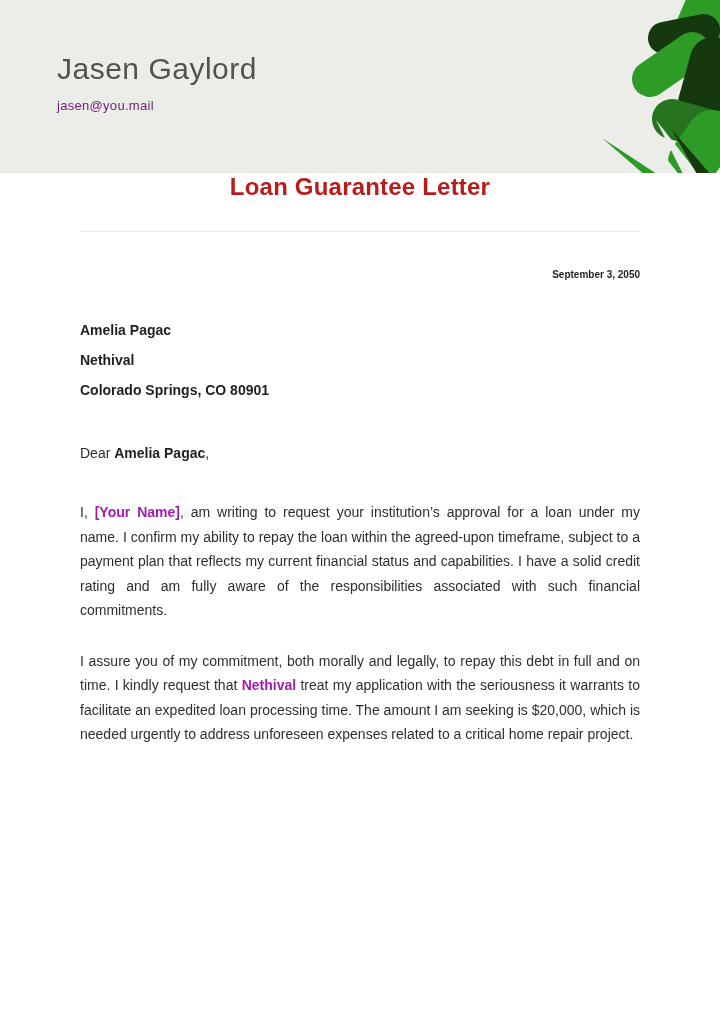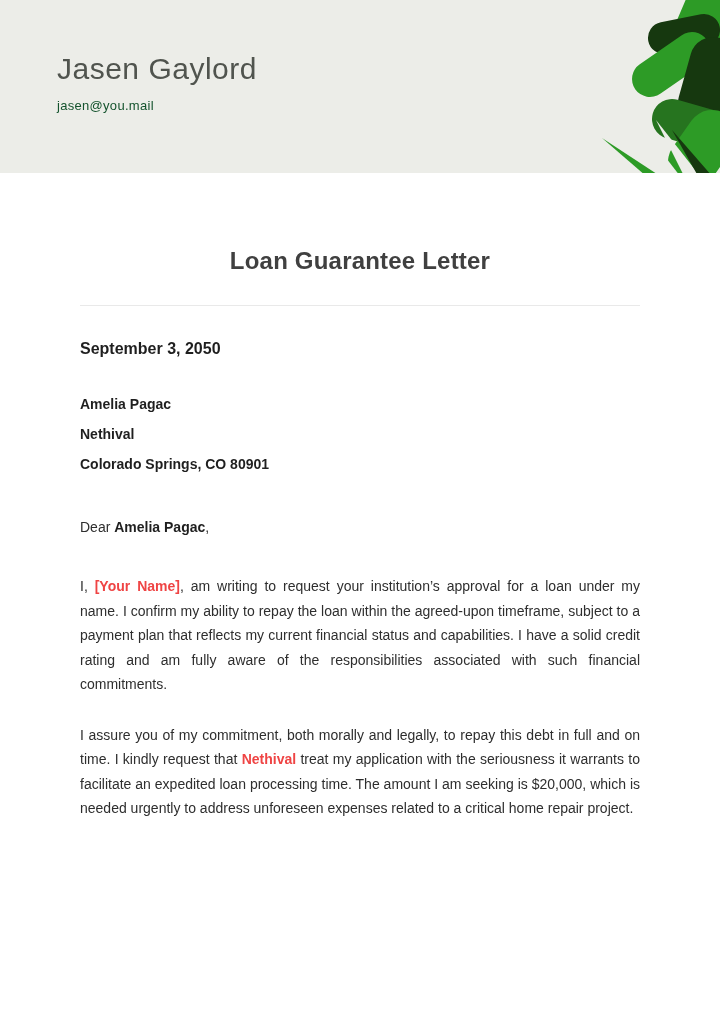--- a/index.html
+++ b/index.html
@@ -31,54 +31,54 @@
   .sender-name {
     font-size: 30px;
     letter-spacing: 0.5px;
     font-weight: 400;
     color: #50544e;
   }
   .sender-email {
     margin-top: 12px;
     font-size: 13px;
     letter-spacing: 0.3px;
-    color: #14532d;
+    color: #701a75;
   }
   .plant {
     position: absolute;
     top: 0;
     right: 0;
     z-index: 0;
   }
 
   
   .letter {
     padding: 0 80px;
     color: #2e2e2e;
   }
   .letter-title {
-    margin-top: 74px;
     text-align: center;
     font-size: 24px;
     font-weight: 700;
-    color: #404040;
+    color: #b91c1c;
     letter-spacing: 0.2px;
   }
   .divider {
     margin-top: 30px;
     border: none;
     border-top: 1px solid #e9e9e9;
     height: 0;
   }
   .date-line {
     margin-top: 35px;
-    font-size: 16px;
+    font-size: 10px;
     font-weight: 700;
     color: #1f1f1f;
     line-height: 16px;
+    text-align: right;
   }
   .address-block { margin-top: 39px; }
   .address-line {
     font-size: 14px;
     font-weight: 700;
     color: #1f1f1f;
     line-height: 16px;
     margin-bottom: 14px;
   }
   .address-line:last-child { margin-bottom: 16px; }
@@ -90,21 +90,21 @@
   }
   .salutation b { color: #1f1f1f; }
   .para {
     margin-top: 39px;
     font-size: 14px;
     line-height: 1.75;
     text-align: justify;
     color: #2e2e2e;
   }
   .para + .para { margin-top: 26px; }
-  .para b { color: #ef4444; }
+  .para b { color: #a21caf; }
 </style>
 </head>
 <body>
 
 <div class="page">
 
   <div class="header">
     <div class="header-inner">
       <div class="sender-name">Jasen Gaylord</div>
       <div class="sender-email">jasen@you.mail</div>

